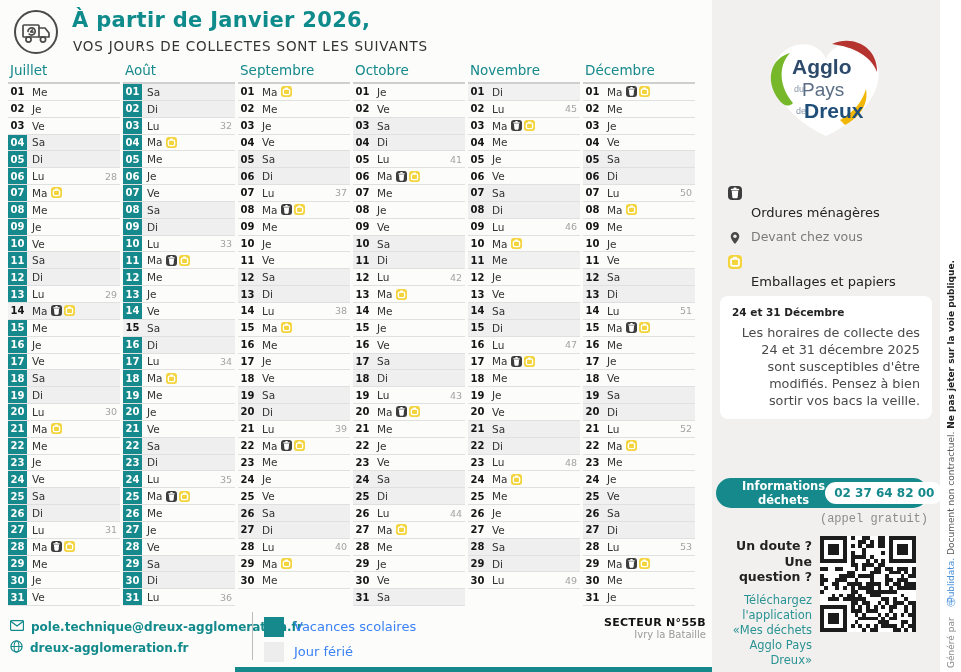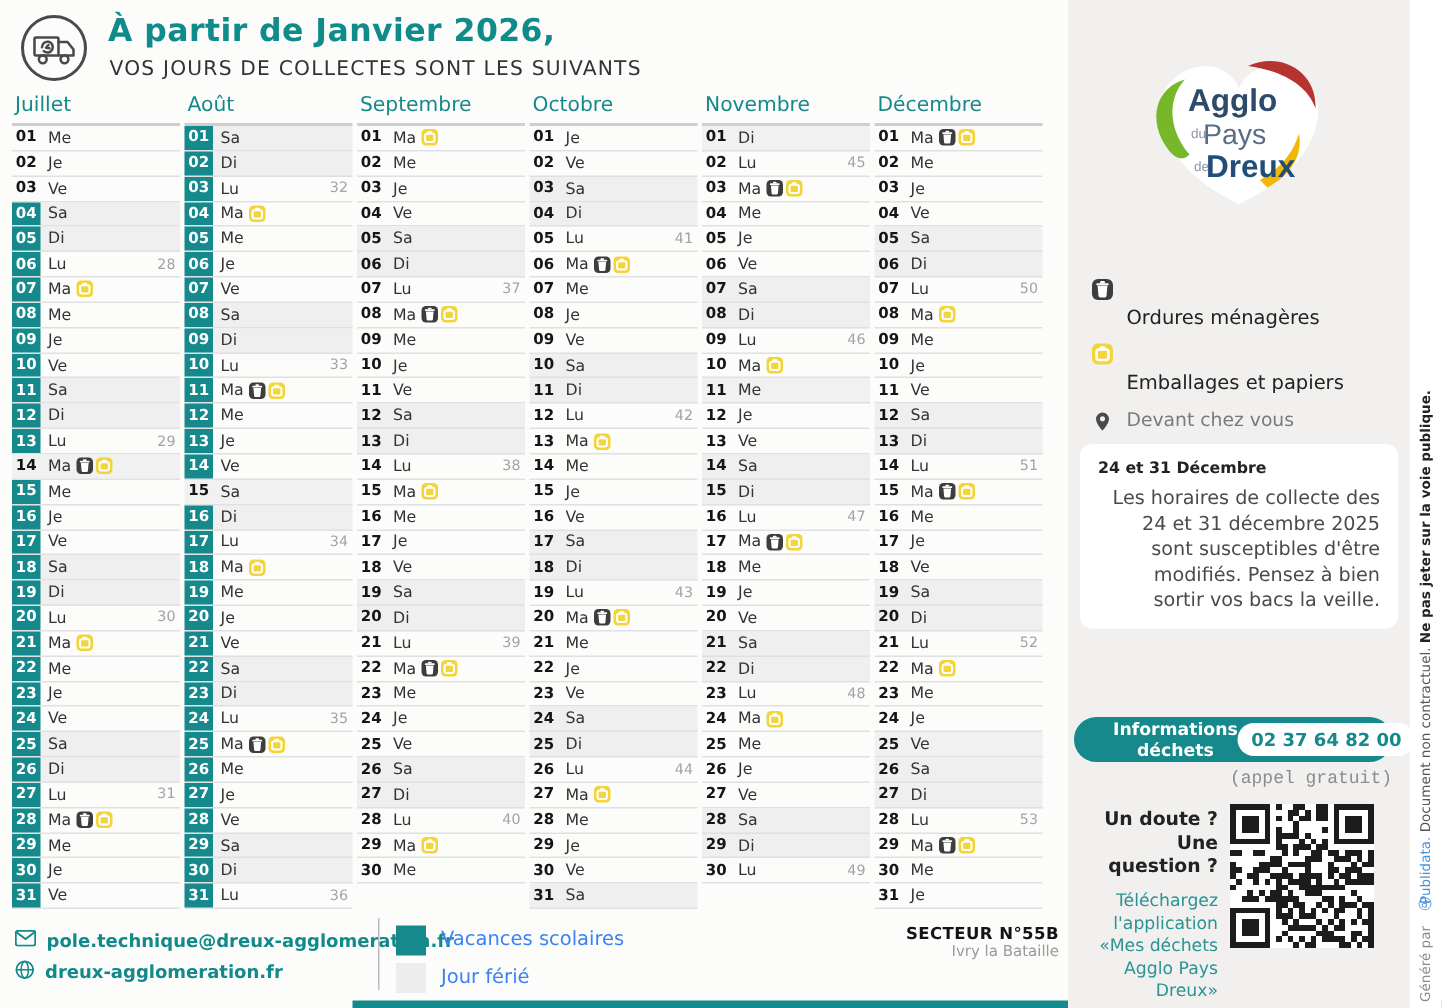--- a/index.html
+++ b/index.html
@@ -1338,36 +1338,36 @@
         <span class="ic om">
           <svg viewBox="0 0 12 12">
               <path d="M3.2 4h5.6l-.5 5.6a1 1 0 0 1-1 .9H4.7a1 1 0 0 1-1-.9Z" fill="#fff"></path>
               <rect x="2.4" y="2.4" width="7.2" height="1.3" rx="0.65" fill="#fff"></rect>
               <rect x="4.6" y="1.2" width="2.8" height="1.4" rx="0.7" fill="#fff"></rect>
             </svg>
         </span>
         <span class="t1">Ordures ménagères</span>
       </div>
       <div class="lrow">
-        <span class="ic ep">
-          <svg viewBox="0 0 12 12">
-              <rect x="2.6" y="3.4" width="6.8" height="6" rx="1.4" fill="none" stroke="#fff" stroke-width="1.5"></rect>
-              <rect x="4.2" y="1.6" width="3.6" height="1.8" rx="0.9" fill="#fff"></rect>
-            </svg>
-        </span>
-        <span class="t1">Emballages et papiers</span>
-      </div>
-      <div class="lrow">
         <span class="licon">
           <svg viewBox="0 0 14 14">
               <path d="M7 1a4.3 4.3 0 0 1 4.3 4.3C11.3 8.6 7 13 7 13S2.7 8.6 2.7 5.3A4.3 4.3 0 0 1 7 1Z" fill="#4a4a4a"></path>
               <circle cx="7" cy="5.2" r="1.7" fill="#f1f0ee"></circle>
             </svg>
         </span>
         <span class="t2">Devant chez vous</span>
+      </div>
+      <div class="lrow">
+        <span class="ic ep">
+          <svg viewBox="0 0 12 12">
+              <rect x="2.6" y="3.4" width="6.8" height="6" rx="1.4" fill="none" stroke="#fff" stroke-width="1.5"></rect>
+              <rect x="4.2" y="1.6" width="3.6" height="1.8" rx="0.9" fill="#fff"></rect>
+            </svg>
+        </span>
+        <span class="t1">Emballages et papiers</span>
       </div>
       <div class="lrow">
         <span class="licon">
           <svg viewBox="0 0 14 14">
               <circle cx="7" cy="7" r="6" fill="#4a4a4a"></circle>
               <path d="M7 3.5V7l2.5 1.5" stroke="#f1f0ee" stroke-width="1.3" fill="none" stroke-linecap="round"></path>
             </svg>
         </span>
         <span class="t2">Les bacs doivent être sortis la veille au soir du jour de collecte, et rentrés une fois collectés.</span>
       </div>

